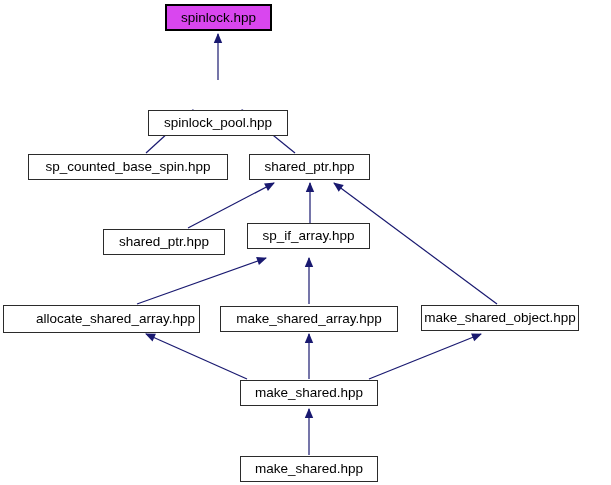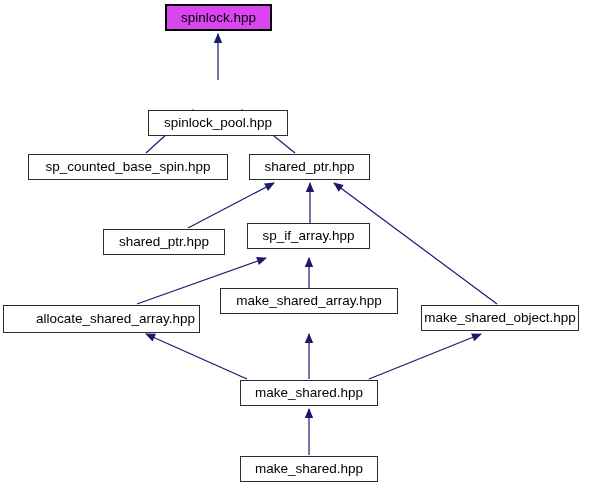--- a/index.html
+++ b/index.html
@@ -69,18 +69,18 @@
       </g>
   </svg>
   <div id="nodes">
       <div class="node highlight" style="left: 165px; top: 4px; width: 107px; height: 27px;">spinlock.hpp</div>
       <div class="node" style="left: 148px; top: 81px; width: 140px; height: 26px; margin-top: 29px;">spinlock_pool.hpp</div>
       <div class="node" style="left: 28px; top: 154px; width: 200px; height: 26px;">sp_counted_base_spin.hpp</div>
       <div class="node" style="left: 249px; top: 154px; width: 121px; height: 26px;">shared_ptr.hpp</div>
       <div class="node" style="left: 103px; top: 229px; width: 122px; height: 26px;">shared_ptr.hpp</div>
       <div class="node" style="left: 247px; top: 223px; width: 123px; height: 26px;">sp_if_array.hpp</div>
       <div class="node" style="left: 3px; top: 305px; width: 197px; height: 28px; padding-left: 28px;">allocate_shared_array.hpp</div>
-      <div class="node" style="left: 220px; top: 288px; width: 178px; height: 26px;">make_shared_array.hpp</div>
+      <div class="node" style="left: 220px; top: 306px; width: 178px; height: 26px;">make_shared_array.hpp</div>
       <div class="node" style="left: 421px; top: 305px; width: 158px; height: 26px;">make_shared_object.hpp</div>
       <div class="node" style="left: 240px; top: 380px; width: 138px; height: 26px;">make_shared.hpp</div>
       <div class="node" style="left: 240px; top: 456px; width: 138px; height: 26px;">make_shared.hpp</div>
     </div>
 </div>
 
 </body></html>

